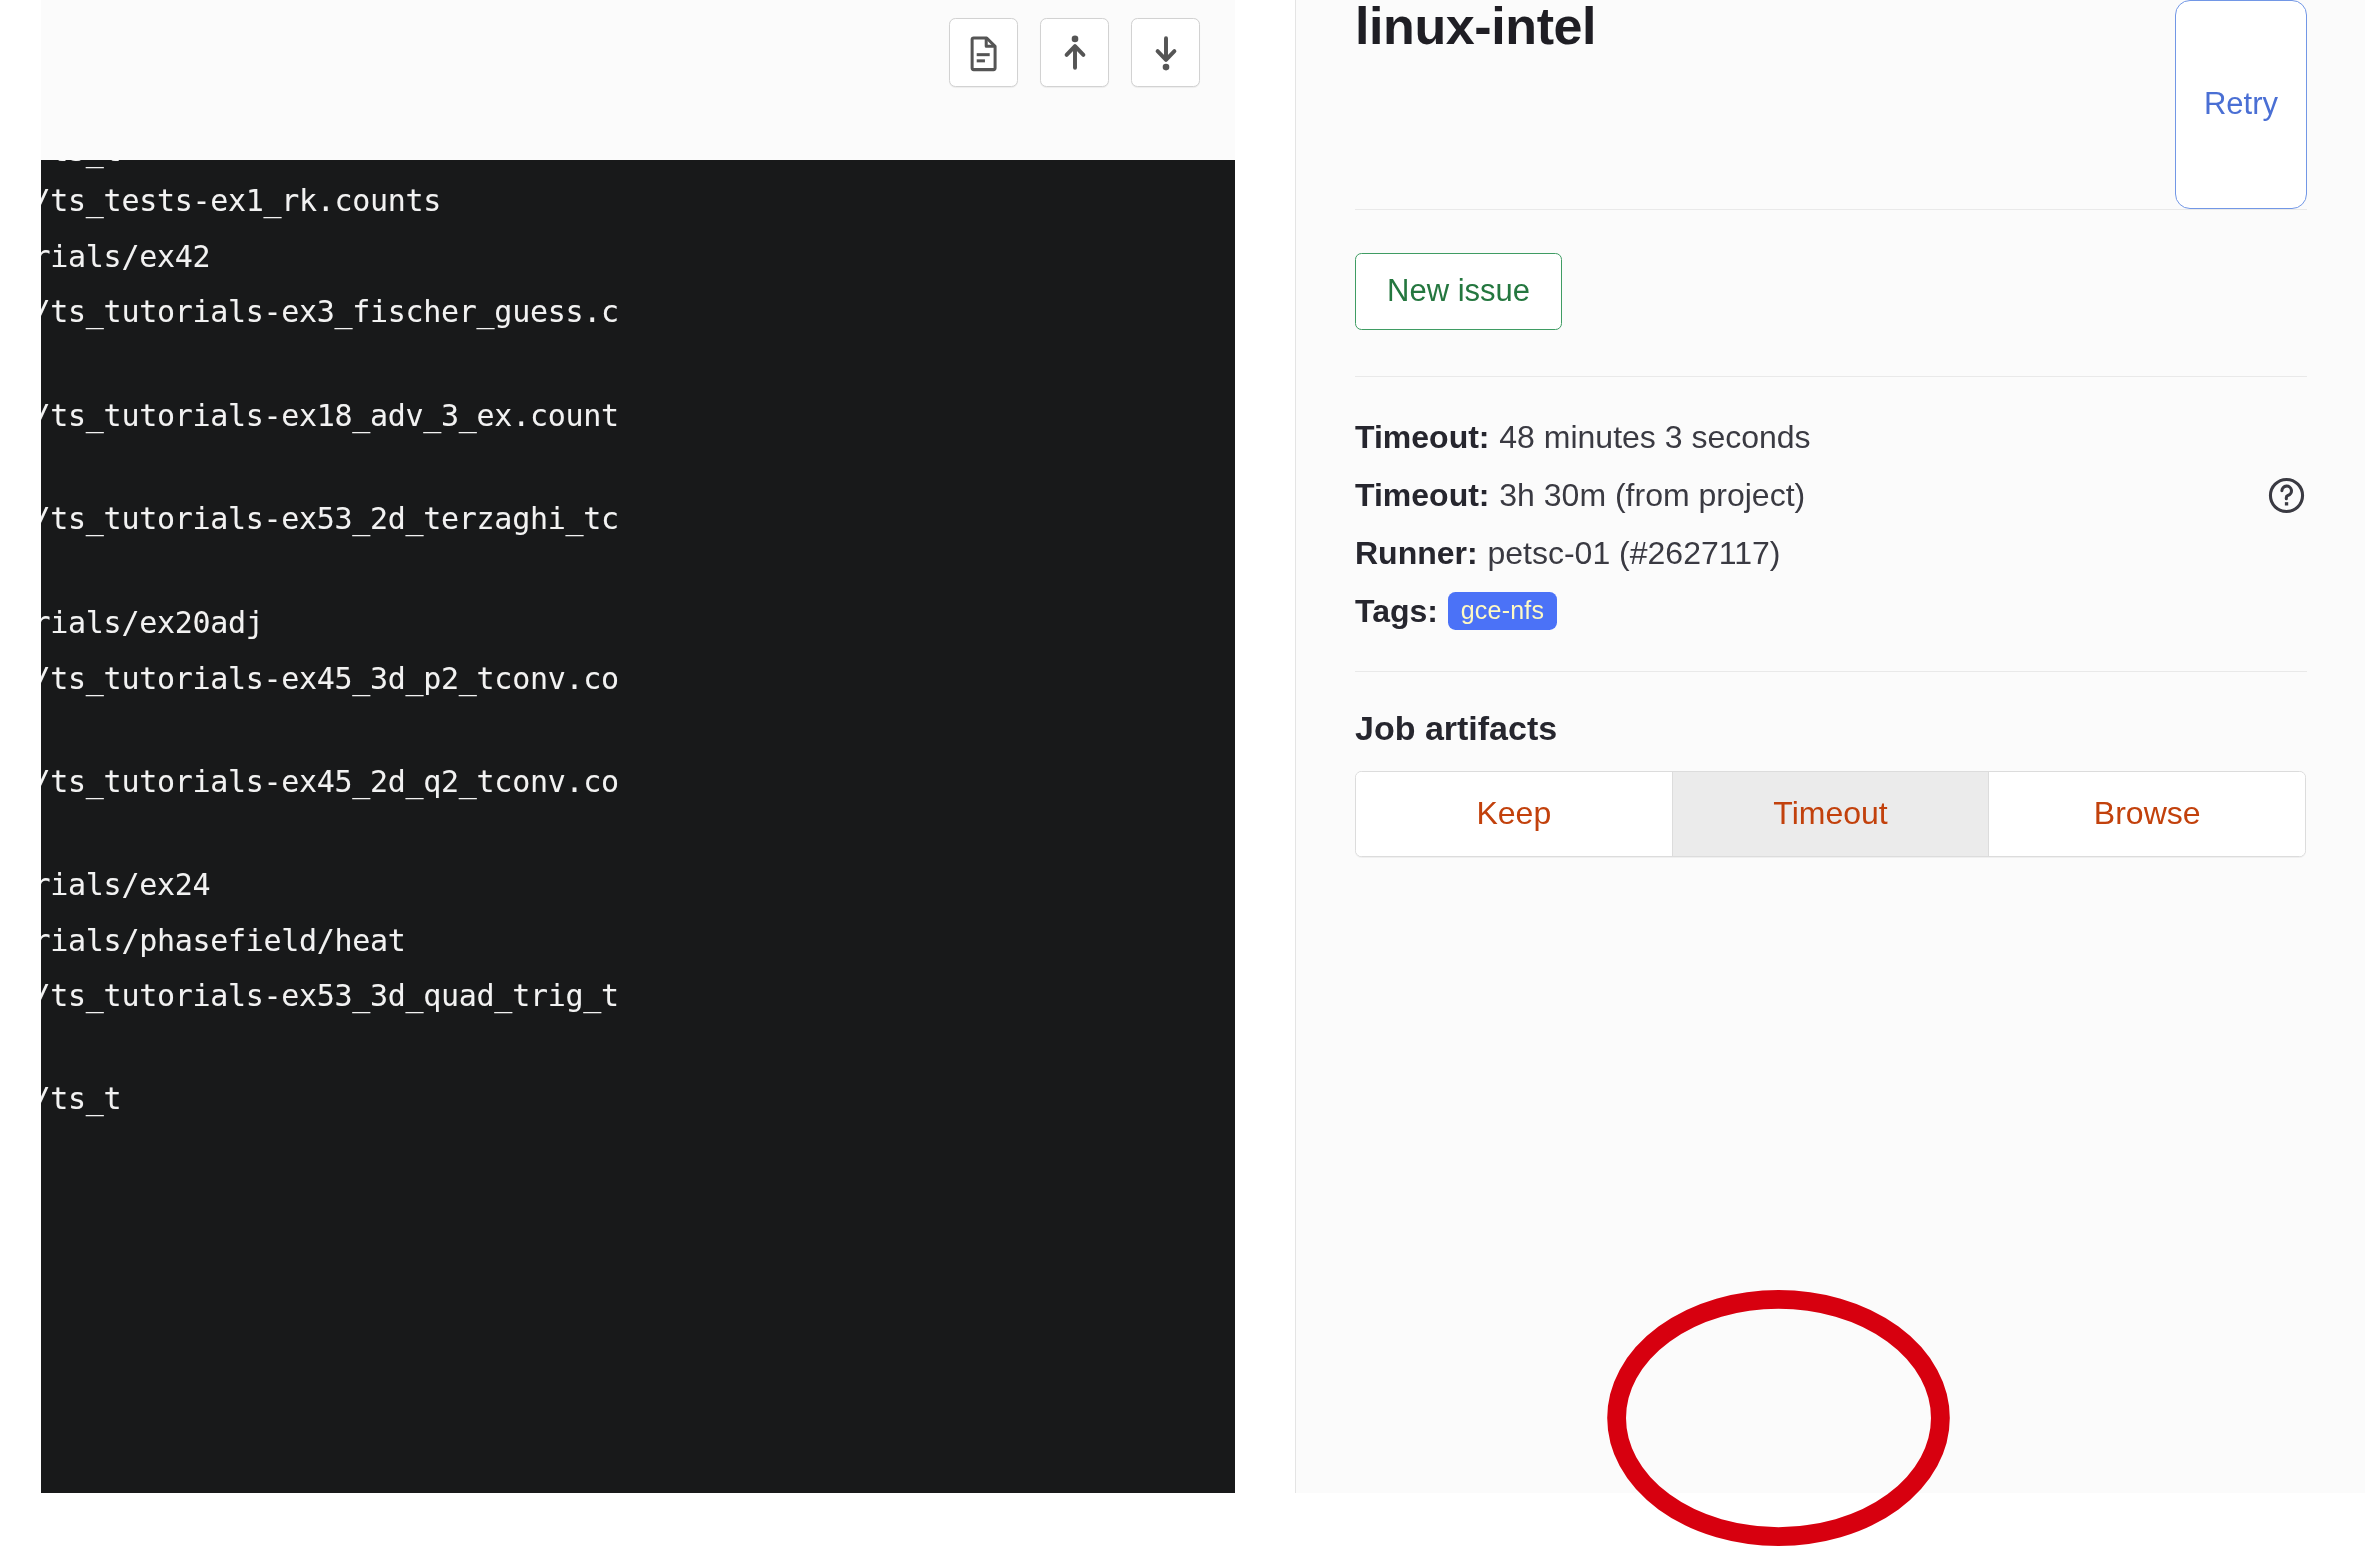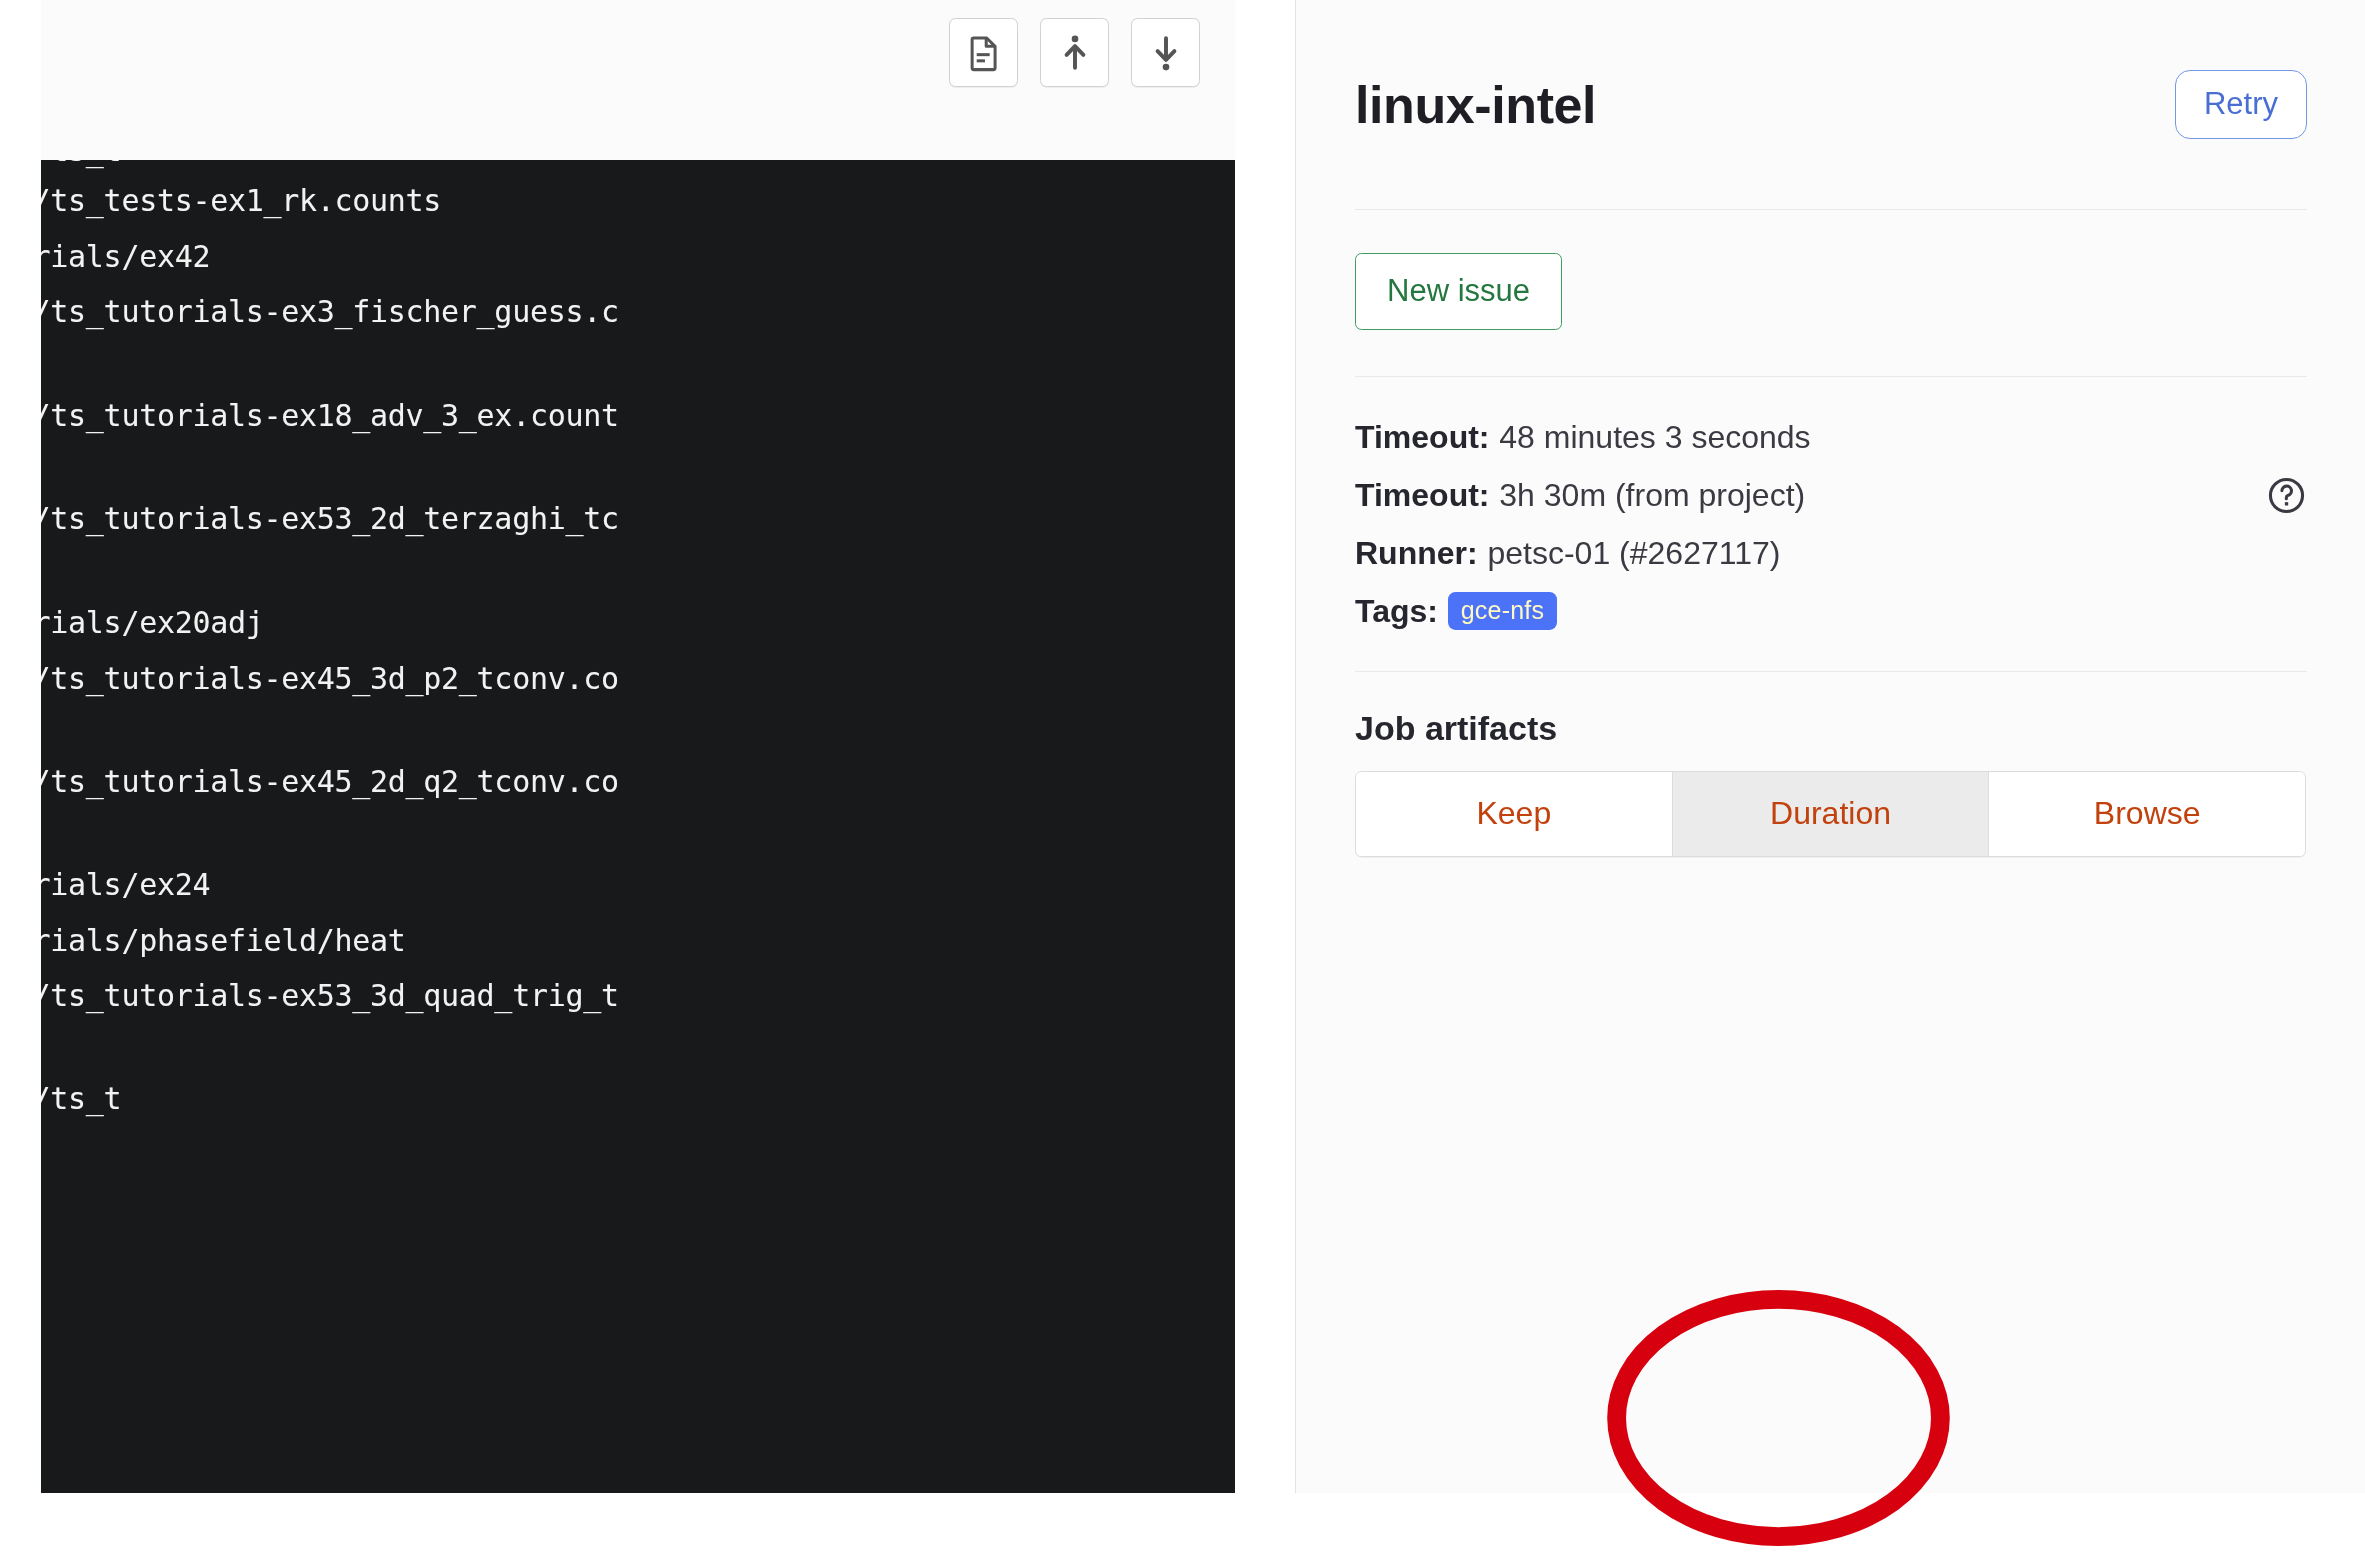--- a/index.html
+++ b/index.html
@@ -89,21 +89,20 @@
     background: #fbfbfb;
     border-left: 1.6px solid #e4e4e4;
     box-sizing: border-box;
     overflow: hidden;
   }
   .sb-inner {
     padding: 0 59px 0 59px;
   }
   #sidebar-header {
     display: flex;
-    align-items: center;
     justify-content: space-between;
     height: 209px;
     box-sizing: border-box;
     gap: 45px;
   }
   #job-name {
     font-size: 52px;
     font-weight: 700;
     color: #1f1e24;
     letter-spacing: -0.4px;
@@ -334,21 +333,21 @@
   </div>
 
   <div class="sb-divider"></div>
 
   <div class="sb-inner">
     <div id="artifacts-section">
       <h3 id="artifacts-title">Job artifacts</h3>
 
       <div id="artifacts-actions">
         <button class="artifact-btn">Keep</button>
-        <button class="artifact-btn is-hover">Duration</button>
+        <button class="artifact-btn is-hover">Timeout</button>
         <button class="artifact-btn">Browse</button>
       </div>
     </div>
   </div>
 
 </div>
 
 <svg id="annotation-ellipse" viewBox="0 0 424 318" aria-hidden="true">
   <ellipse cx="212" cy="159" rx="198" ry="145" fill="none" stroke="#d7000f" stroke-width="23"></ellipse>
 </svg>

